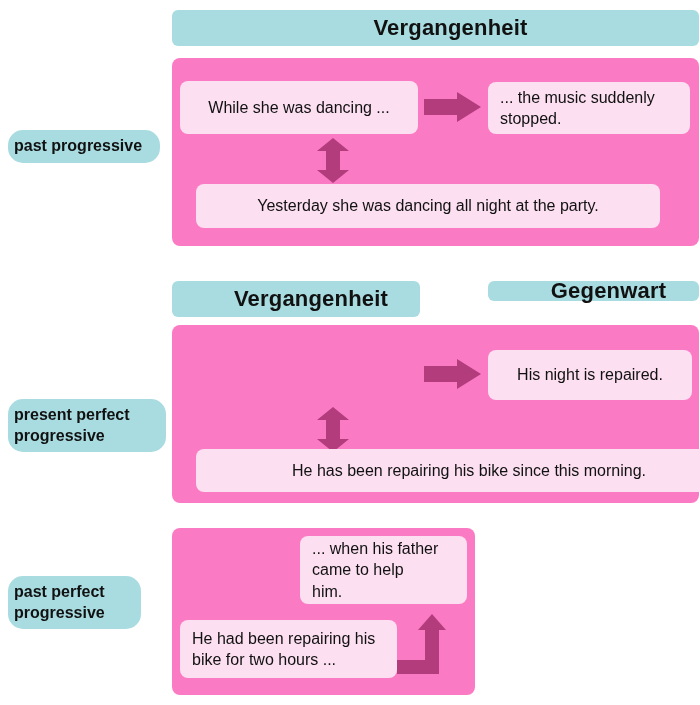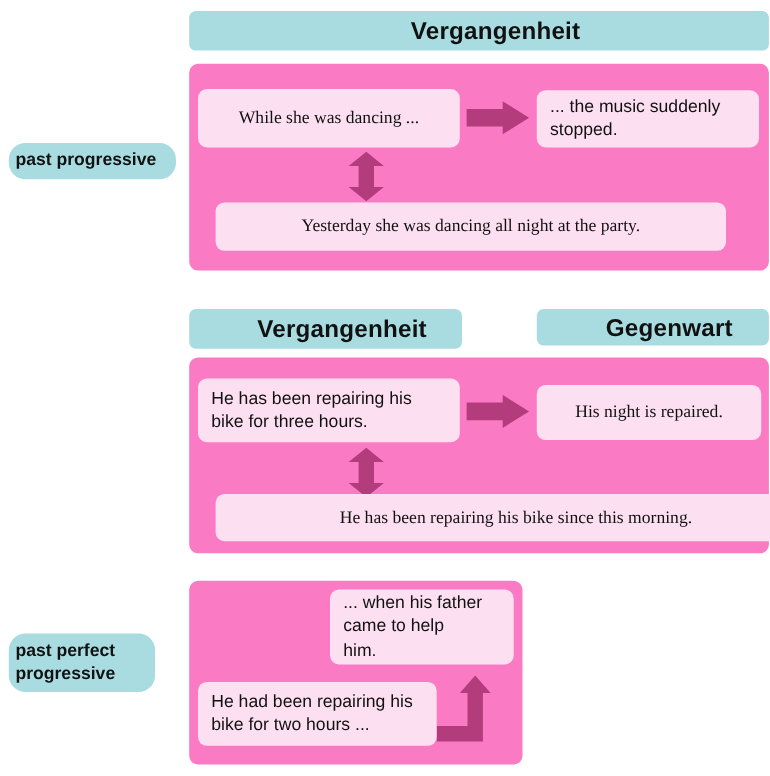--- a/index.html
+++ b/index.html
@@ -42,21 +42,21 @@
   .bubble{
     background:var(--bubble,#fcdff1);
     border-radius:8px;
     font-size:16px;
     line-height:1.34;
     display:flex;
     align-items:center;
     padding:6px 12px;
     white-space:pre-line;
   }
-  .bubble.center{ justify-content:center; text-align:center;font-family:Liberation Serif, serif; }
+  .bubble.center{ justify-content:center; text-align:center; }
   .arrow-svg{ display:block; }
   .arrow-fill{ fill:var(--arrow,#b23c7c); }
 </style>
 </head>
 <body>
 
 <div class="stage">
 
   <div class="abs header" style="left:172px; top:10px; width:527px; height:36px;">Vergangenheit</div>
 
@@ -74,26 +74,26 @@
 
     <svg class="abs arrow-svg" style="left:145px; top:80px;" width="32" height="45" viewBox="0 0 32 45">
       <polygon class="arrow-fill" points="16,0 32,13 23,13 23,32 32,32 16,45 0,32 9,32 9,13 0,13"></polygon>
     </svg>
 
     <div class="abs bubble center" style="left:24px; top:126px; width:464px; height:44px;">Yesterday she was dancing all night at the party.</div>
   </div>
 
   <div class="abs header" style="left:172px; top:281px; width:248px; height:36px;">Vergangenheit</div>
 
-  <div class="abs header" style="left:488px; top:281px; width:211px; height:33px;text-align:center;">Gegenwart</div>
+  <div class="abs header" style="left:488px; top:281px; width:211px; height:20px;text-align:center;">Gegenwart</div>
 
+  <div class="abs tag" style="left:8px; top:399px; width:158px; height:53px;">present perfect progressive</div>
 
   <div class="abs panel" style="left:172px; top:325px; width:527px; height:178px;">
 
-    <div class="abs bubble" style="left:8px; top:19px; width:238px; height:58px;">He has been repairing his bike for three hours.</div>
 
     <svg class="abs arrow-svg" style="left:252px; top:34px;" width="57" height="30" viewBox="0 0 57 30">
       <polygon class="arrow-fill" points="0,7 33,7 33,0 57,15 33,30 33,23 0,23"></polygon>
     </svg>
 
     <div class="abs bubble center" style="left:316px; top:25px; width:204px; height:50px;">His night is repaired.</div>
 
     <svg class="abs arrow-svg" style="left:145px; top:82px;" width="32" height="45" viewBox="0 0 32 45">
       <polygon class="arrow-fill" points="16,0 32,13 23,13 23,32 32,32 16,45 0,32 9,32 9,13 0,13"></polygon>
     </svg>

